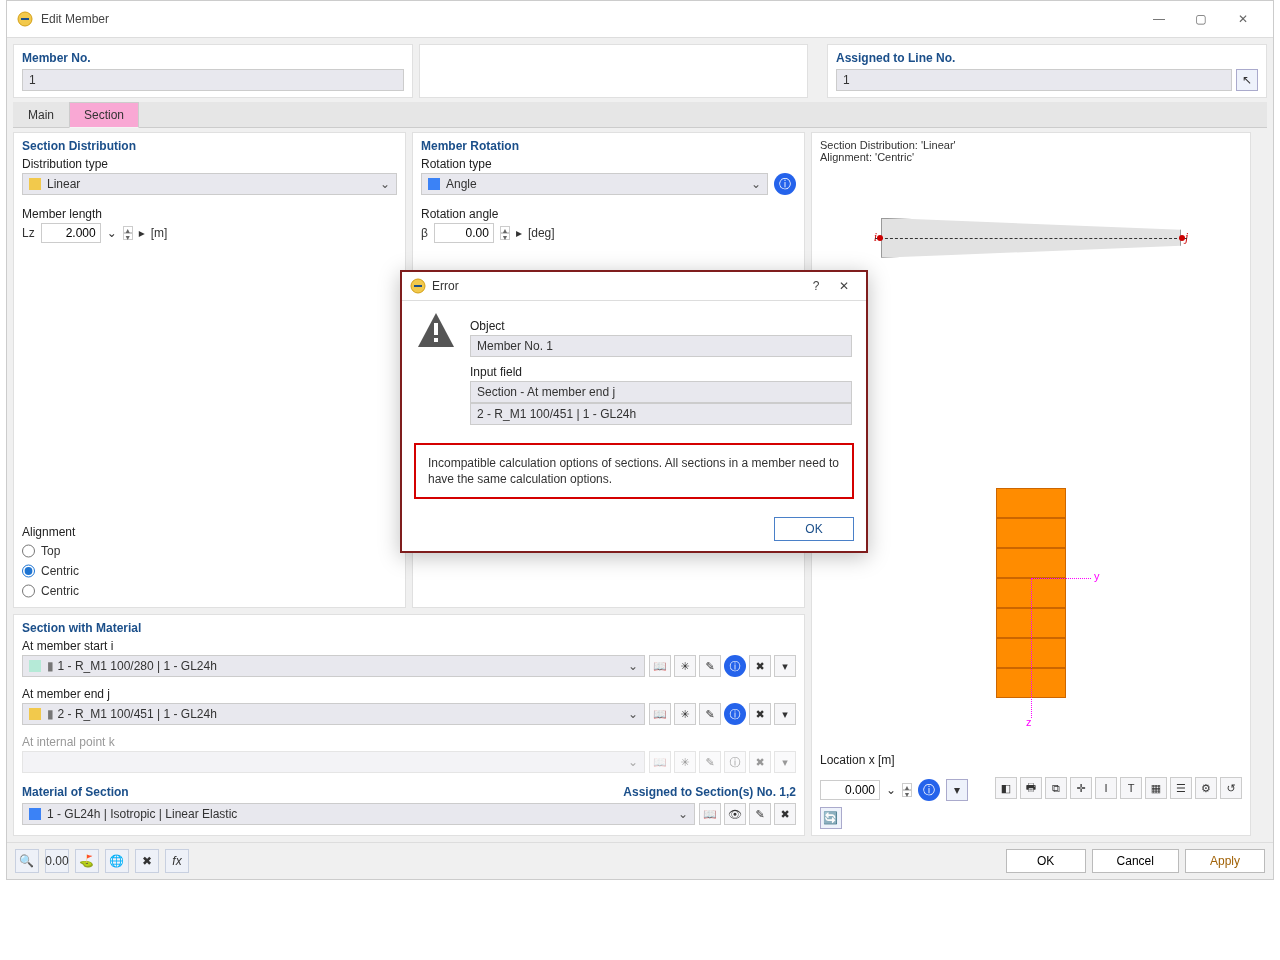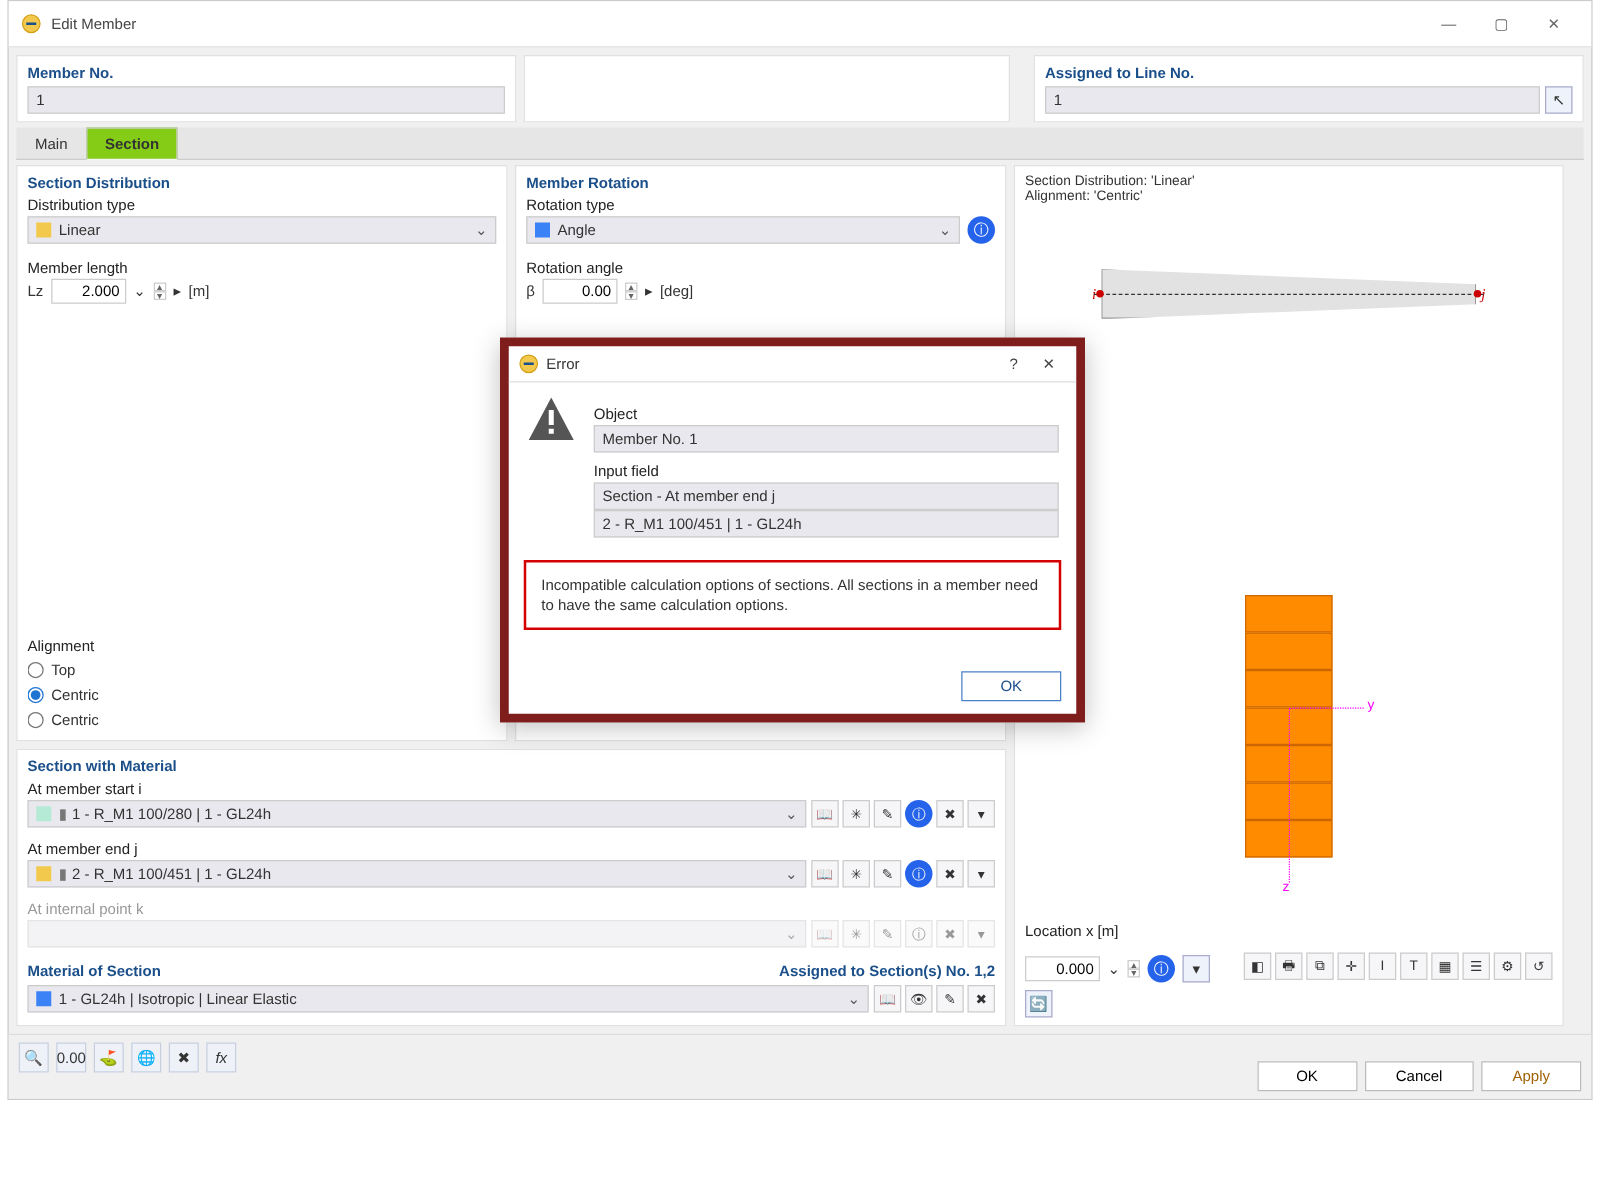--- a/index.html
+++ b/index.html
@@ -14,21 +14,21 @@
 .toprow { display: flex; gap: 6px; }
 .panel { background: #fff; border: 1px solid #e0e0e0; padding: 6px 8px; }
 .panel-title { color: #1b4f8a; font-weight: 600; margin-bottom: 4px; }
 .panel-member { width: 400px; }
 .panel-empty { flex: 1; min-height: 54px; }
 .panel-assigned { width: 440px; position: relative; margin-left: 13px; }
 .textfield { width: 100%; background: #e8e8ee; border: 1px solid #ccc; padding: 3px 6px; color: #333; }
 .iconbtn { width: 22px; height: 22px; border: 1px solid #aac; background: #eef2fb; display: inline-flex; align-items: center; justify-content: center; }
 .tabs { display: flex; background: #e6e6e6; border-bottom: 1px solid #ccc; }
 .tab { padding: 5px 14px; border: 1px solid transparent; border-bottom: none; color: #333; }
-.tab.active { background: #84cc16; border-color: #ccc; border-bottom: 1px solid #f5f5f5; margin-bottom: -1px; font-weight: bold; }
+.tab.active { background: #f9a8d4; border-color: #ccc; border-bottom: 1px solid #f5f5f5; margin-bottom: -1px; }
 .midrow { flex: 1; display: flex; gap: 6px; min-height: 0; }
 .col-right { width: 440px; }
 .lbl { color: #222; margin-bottom: 2px; display: block; }
 .dropdown { display: flex; align-items: center; background: #e8e8ee; border: 1px solid #ccc; padding: 2px 6px; height: 22px; width: 100%; }
 .dropdown .swatch { width: 12px; height: 12px; margin-right: 6px; }
 .dropdown .caret { margin-left: auto; color: #555; }
 .inputrow { display: flex; align-items: center; gap: 6px; }
 .numinput { background: #fff; border: 1px solid #ccc; padding: 2px 4px; width: 60px; text-align: right; }
 .spin { display: inline-flex; flex-direction: column; }
 .spin span { width: 10px; height: 7px; font-size: 7px; line-height: 7px; text-align: center; color: #666; border: 1px solid #ccc; }
@@ -41,25 +41,25 @@
 .mini-icons .iconbtn { width: 22px; height: 22px; background: #f6f6f8; border: 1px solid #ccc; font-size: 11px; }
 .preview { background: #fff; border: 1px solid #e0e0e0; height: 100%; display: flex; flex-direction: column; padding: 6px 8px; }
 .preview-text { color: #333; font-size: 11px; }
 .preview-canvas { flex: 1; display: flex; flex-direction: column; align-items: center; justify-content: space-around; }
 .taper { width: 300px; height: 40px; background: #e2e2e2; clip-path: polygon(0 0, 100% 30%, 100% 70%, 0 100%); border: 1px solid #999; position: relative; }
 .cross { width: 70px; display: grid; grid-template-rows: repeat(7, 30px); }
 .cross div { background: #ff8c00; border: 1px solid #cc6600; }
 .bottombar { display: flex; justify-content: space-between; padding: 6px 8px; background: #f0f0f0; border-top: 1px solid #ddd; }
 .bottombar-left { display: flex; gap: 6px; }
 .bottombar-right { display: flex; gap: 6px; }
-.btn { padding: 4px 24px; border: 1px solid #bbb; background: #fff; min-width: 80px; margin-top: 15px; }
+.btn { padding: 4px 24px; border: 1px solid #bbb; background: #fff; min-width: 80px; }
 .toolicon { width: 24px; height: 24px; border: 1px solid #c8d0e0; background: #eef1f8; display: inline-flex; align-items: center; justify-content: center; }
 
 
-.errdlg { position: absolute; left: 400px; top: 270px; width: 468px; background: #fff; border: 7px solid #7f1d1d; box-shadow: 0 4px 20px rgba(0,0,0,.25); z-index: 50; }
+.errdlg { position: absolute; left: 400px; top: 270px; width: 468px; background: #fff; border: 2px solid #7f1d1d; box-shadow: 0 4px 20px rgba(0,0,0,.25); z-index: 50; }
 .errdlg .dlg-title { display: flex; align-items: center; padding: 6px 8px; border-bottom: 1px solid #ddd; }
 .errdlg .dlg-title .icon { width: 16px; height: 16px; margin-right: 6px; }
 .errdlg .dlg-title .t { flex: 1; }
 .errdlg .dlg-title .help, .errdlg .dlg-title .close { width: 28px; text-align: center; color: #444; }
 .errdlg .body { padding: 10px 14px; display: flex; gap: 14px; }
 .errdlg .warn { width: 40px; height: 40px; }
 .errdlg .fields { flex: 1; }
 .errdlg .fields .lbl { margin-top: 8px; }
 .errdlg .ro { background: #e8e8ee; border: 1px solid #ccc; padding: 3px 6px; width: 100%; color: #333; }
 .errdlg .msg { border: 2px solid #d40000; padding: 10px 12px; margin: 8px 12px; color: #333; line-height: 1.35; }

